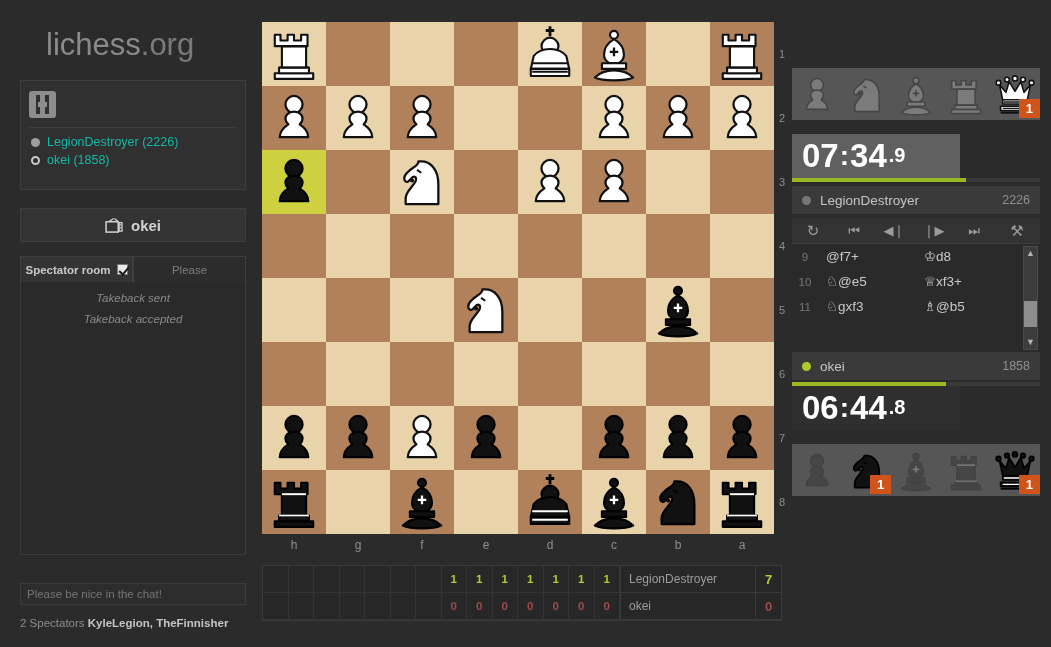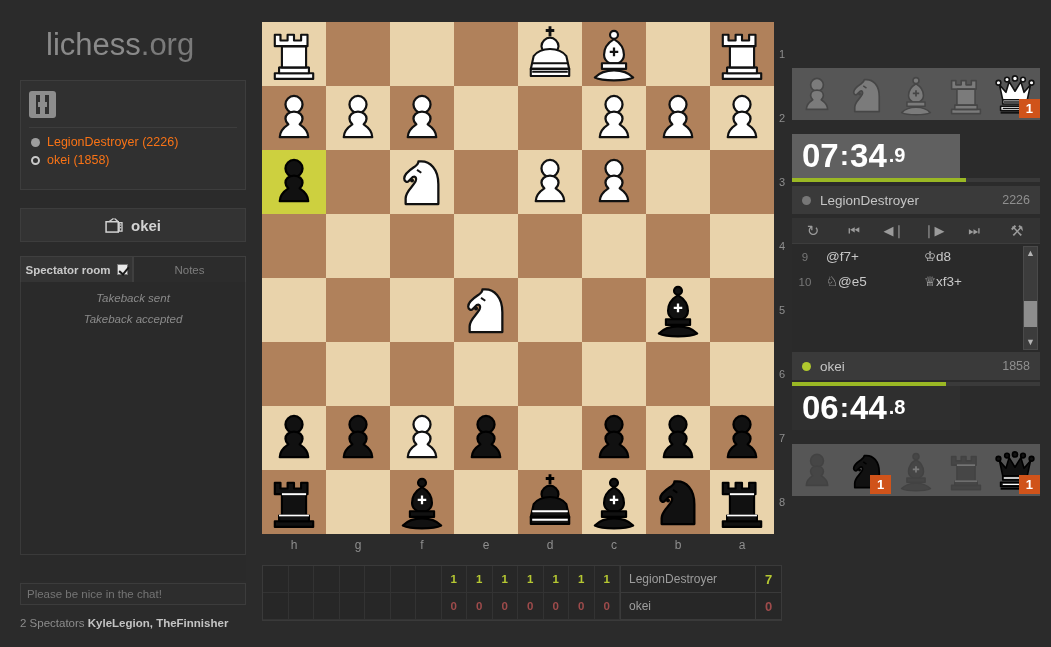--- a/index.html
+++ b/index.html
@@ -38,21 +38,21 @@
   .variant-icon .hbox:before, .variant-icon .hbox:after {
     content:""; position:absolute; background:#303030;
   }
   .variant-icon .hbox:before { left:7px; top:4px; width:4px; height:19px; background:#303030; }
   .variant-icon .hbox:after  { right:7px; top:4px; width:4px; height:19px; background:#303030; }
   .variant-icon .hbar { position:absolute; left:9px; top:11px; width:9px; height:5px; background:#8d8d8d; z-index:2;}
   .gb-meta { font-size:12.5px; line-height:16px; color:#989898; padding-top:1px; }
   .gb-meta .ul { border-bottom:1px dotted #6d6d6d; }
   .gb-status { font-size:12.5px; color:#a3a3a3; margin-top:2px; }
   .gb-sep { height:1px; background:#3d3d3d; margin:5px 8px 0 8px; }
-  .gb-players { padding:5px 8px 0 10px; font-size:12.5px; line-height:18px; color:#f97316;}
+  .gb-players { padding:5px 8px 0 10px; font-size:12.5px; line-height:18px; color:#14b8a6;}
   .pl-row { display:flex; align-items:center; }
   .dot-w { width:9px;height:9px;border-radius:50%;background:#9e9e9e;margin-right:7px;flex:0 0 9px;}
   .dot-b { width:9px;height:9px;border-radius:50%;background:transparent;border:2px solid #c9c9c9;margin-right:7px;flex:0 0 9px;}
 
   .tvbtn {
     position:absolute; left:20px; top:208px; width:226px; height:34px;
     border:1px solid #3d3d3d; background:#333;
     display:flex; align-items:center; justify-content:center; gap:7px;
     color:#d2d2d2; font-size:15px; font-weight:bold; cursor:pointer;
   }
@@ -258,21 +258,21 @@
       <span>okei</span>
     </div>
 
     <div class="chatbox">
       <div class="chat-tabs">
         <div class="chat-tab">
           <span>Spectator room</span>
           <span class="chat-cb"></span>
         </div>
         <div class="chat-tab inactive">
-          <span>Notes</span>
+          <span>Please</span>
         </div>
       </div>
       <div class="chat-body">
         <div class="chat-msg">Takeback sent</div>
         <div class="chat-msg">Takeback accepted</div>
       </div>
     </div>
 
     <input class="chat-input" value="" placeholder="Please be nice in the chat!" style="">
 
@@ -789,20 +789,25 @@
           <div class="mv-row">
             <div class="mv-idx">9</div>
             <div class="mv-m">@f7+</div>
             <div class="mv-m">♔d8</div>
           </div>
           <div class="mv-row">
             <div class="mv-idx">10</div>
             <div class="mv-m">♘@e5</div>
             <div class="mv-m">♕xf3+</div>
           </div>
+          <div class="mv-row">
+            <div class="mv-idx">11</div>
+            <div class="mv-m">♘gxf3</div>
+            <div class="mv-m">♗@b5</div>
+          </div>
         </div>
       <div class="mv-scroll">
         <div class="arw">▲</div>
         <div class="thumb"></div>
         <div class="arw" style="position:absolute;bottom:0;left:0;">▼</div>
       </div>
     </div>
 
     <div class="ptag bottom">
       <span class="pdot green"></span>

